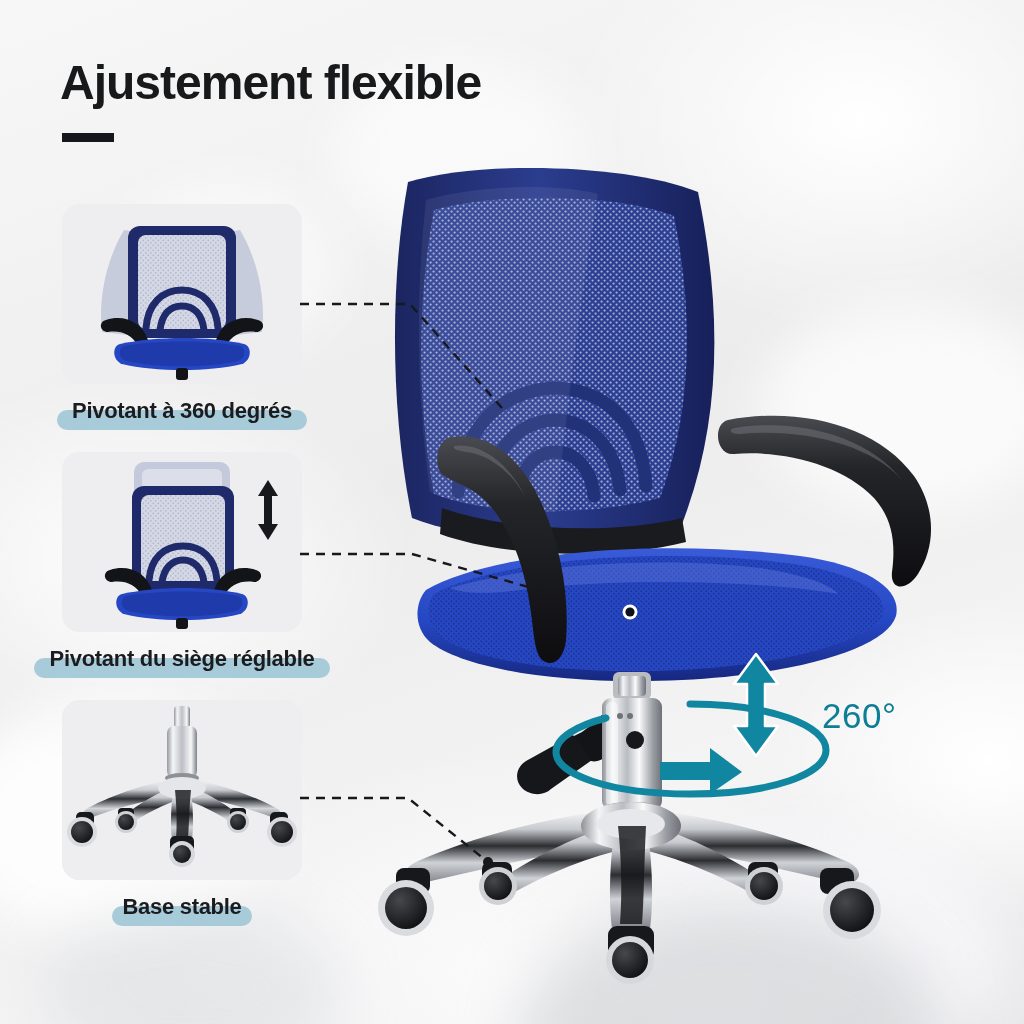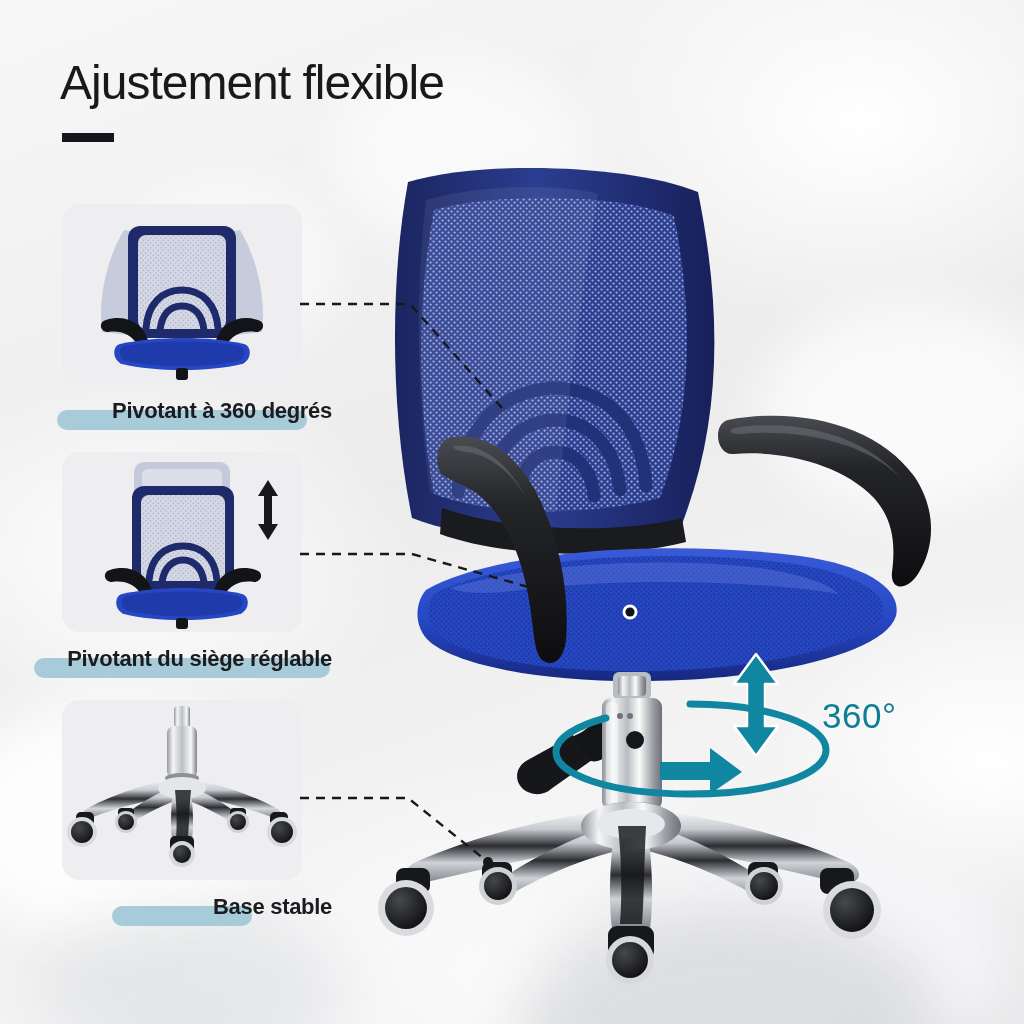--- a/index.html
+++ b/index.html
@@ -23,31 +23,31 @@
   .b2 { width:300px; height:210px; left:760px;  top:300px;  background:rgba(255,255,255,.7); }
   .b3 { width:260px; height:190px; left:330px;  top:60px;   background:rgba(255,255,255,.6); }
   .b4 { width:380px; height:250px; left:620px;  top:830px;  background:rgba(248,248,250,.8); }
   .b5 { width:220px; height:170px; left:120px;  top:180px;  background:rgba(255,255,255,.55); }
   .shade { position:absolute; border-radius:50%; filter:blur(30px); }
   .s1 { width:420px; height:250px; left:520px; top:905px; background:rgba(190,192,196,.45); }
   .s2 { width:300px; height:170px; left:40px;  top:905px; background:rgba(200,202,206,.30); }
 
   
   .title { position:absolute; left:60px; top:55px; z-index:6;
-           font-size:48px; font-weight:normal; letter-spacing:-1px;
+           font-size:48px; font-weight:bold; letter-spacing:-1px;
            color:#18191b; white-space:nowrap; }
   .title-rule { position:absolute; left:62px; top:133px; width:52px; height:9px;
                 background:#16171a; z-index:6; }
 
   
   .card { position:absolute; z-index:5; }
   .card .thumb { position:absolute; left:0; top:0; width:240px; height:180px;
                  background:#eeeef0; border-radius:18px; overflow:hidden; }
   .card .cap-wrap { position:absolute; left:-30px; top:186px; width:300px;
-                    height:42px; display:flex; align-items:center; justify-content:flex-end; }
+                    height:42px; display:flex; align-items:center; justify-content:center; }
   .cap-pill { position:absolute; height:20px; border-radius:10px;
               background:#a8cbd9; bottom:2px; left:50%; transform:translateX(-50%); }
   .cap-text { position:relative; z-index:2; font-size:22px; font-weight:bold;
               color:#1b1c1f; white-space:nowrap; letter-spacing:-.3px; }
 
   #card1 { left:62px; top:204px; }
   #card2 { left:62px; top:452px; }
   #card3 { left:62px; top:700px; }
   #card1 .cap-pill { width:250px; }
   #card2 .cap-pill { width:296px; }
@@ -227,21 +227,21 @@
   </svg>
 </div>
 
 <div class="anno" style="left:540px; top:690px;">
   <svg width="300" height="110" viewBox="0 0 300 110">
     <path d="M150 14 C 232 14, 286 36, 286 60 C 286 84, 232 104, 150 104
              C 68 104, 16 84, 16 62 C 16 48, 36 36, 66 28" fill="none" stroke="#1186a0" stroke-width="7" stroke-linecap="round"></path>
     <path d="M120 72 L170 72 L170 58 L202 82 L170 104 L170 90 L120 90 Z" fill="#1186a0"></path>
   </svg>
 </div>
-<div class="deg-label">360°</div>
+<div class="deg-label">260°</div>
 
 <svg class="connector" style="left:296px; top:290px;" width="220" height="130">
   <path d="M4 14 L114 14 L206 118" fill="none" stroke="#17181b" stroke-width="2.4" stroke-dasharray="9 7"></path>
 </svg>
 
 <svg class="connector" style="left:296px; top:540px;" width="260" height="70">
   <path d="M4 14 L116 14 L250 52" fill="none" stroke="#17181b" stroke-width="2.4" stroke-dasharray="9 7"></path>
 </svg>
 
 <svg class="connector" style="left:296px; top:786px;" width="220" height="90">

